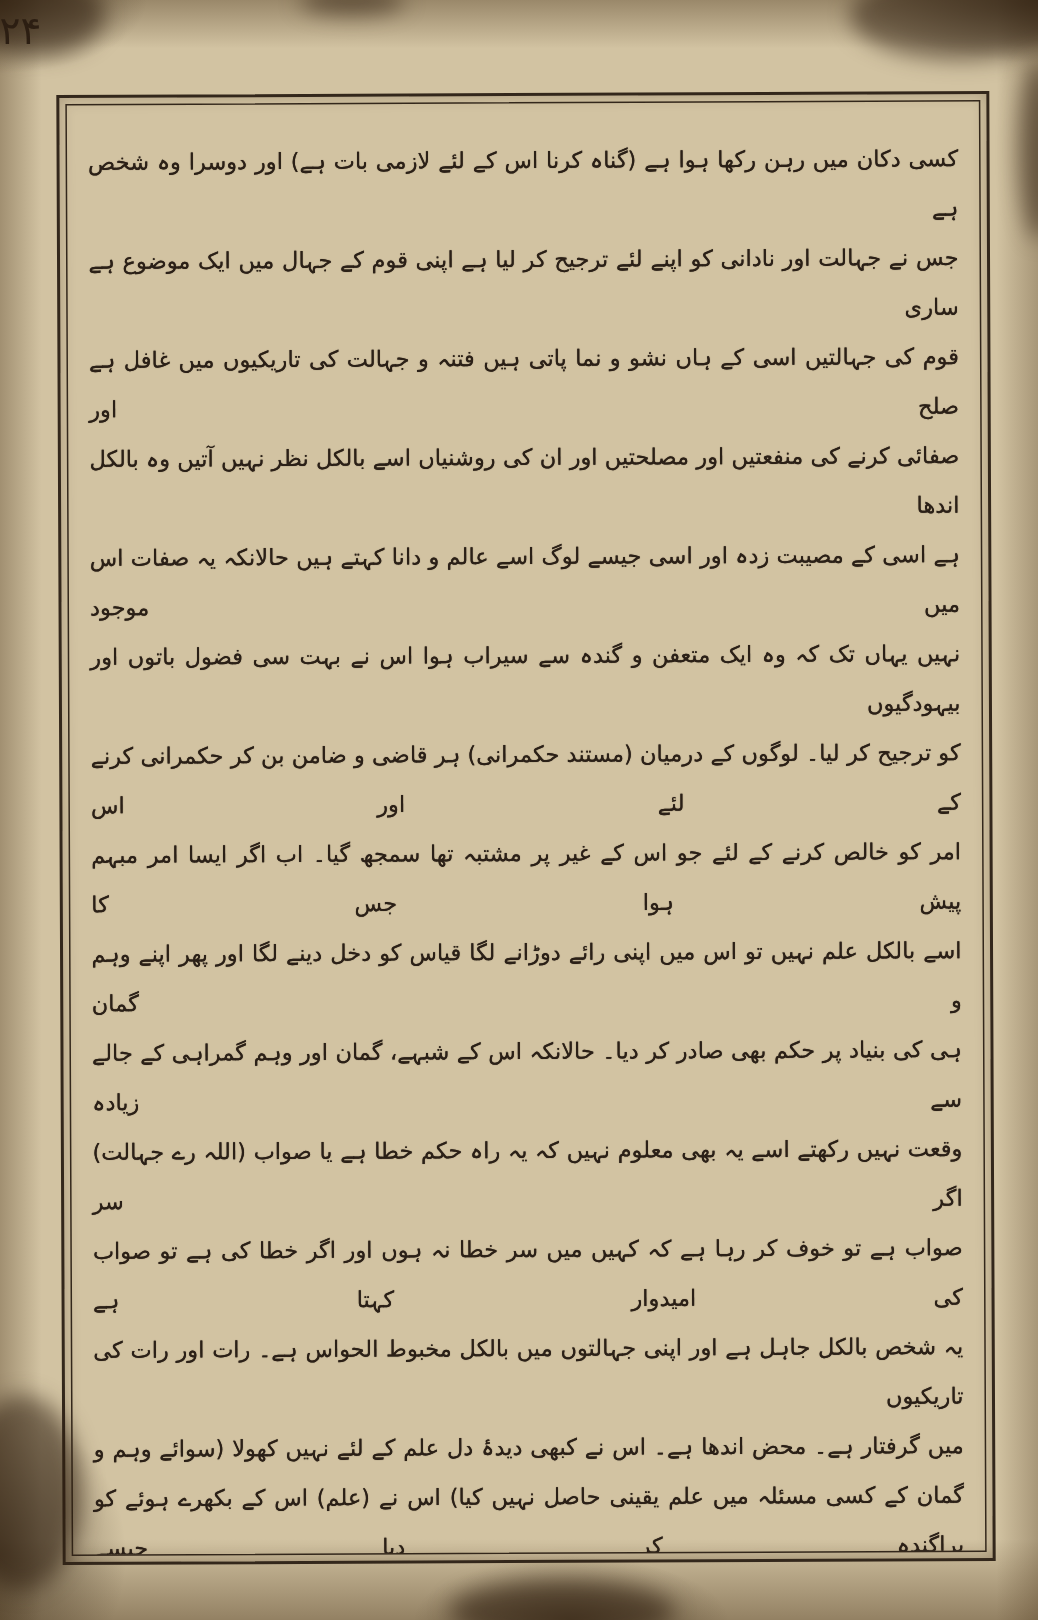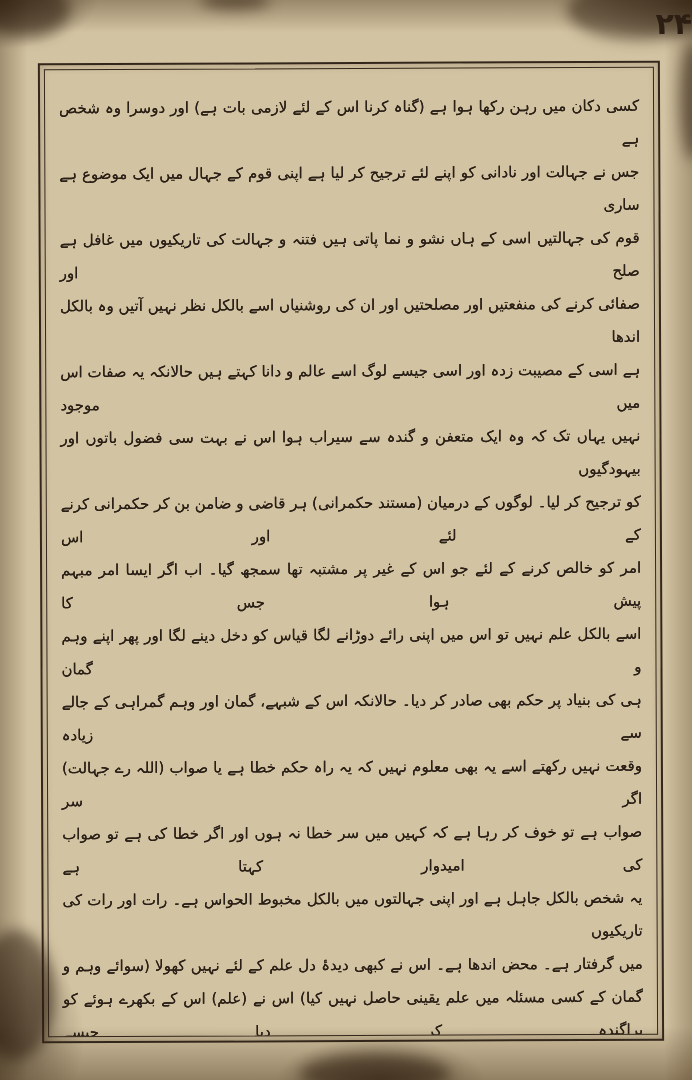--- a/index.html
+++ b/index.html
@@ -19,23 +19,23 @@
       radial-gradient(ellipse 150px 60px at 55% 100%,rgba(42,28,12,0.50), transparent 70%),
       linear-gradient(to right, rgba(70,48,22,0.35) 0%, rgba(70,48,22,0) 4%, rgba(70,48,22,0) 96%, rgba(70,48,22,0.30) 100%),
       linear-gradient(to bottom, rgba(70,48,22,0.40) 0%, rgba(70,48,22,0) 3%, rgba(70,48,22,0) 95%, rgba(70,48,22,0.45) 100%),
       var(--paper, #d2c3a2);
   }
   .page-number {
     position: absolute;
     top: 6px;
     left: 0;
     right: 0;
-    text-align: right;
-    font-size: 30px;
-    font-weight: bold;
+    text-align: left;
+    font-size: 26px;
+    font-weight: normal;
     color: var(--ink, #2b2017);
     letter-spacing: 2px;
   }
   .frame {
     position: absolute;
     top: 62px;
     right: 30px;
     left: 40px;
     bottom: 38px;
     border: 2.5px solid var(--border, #33271b);

